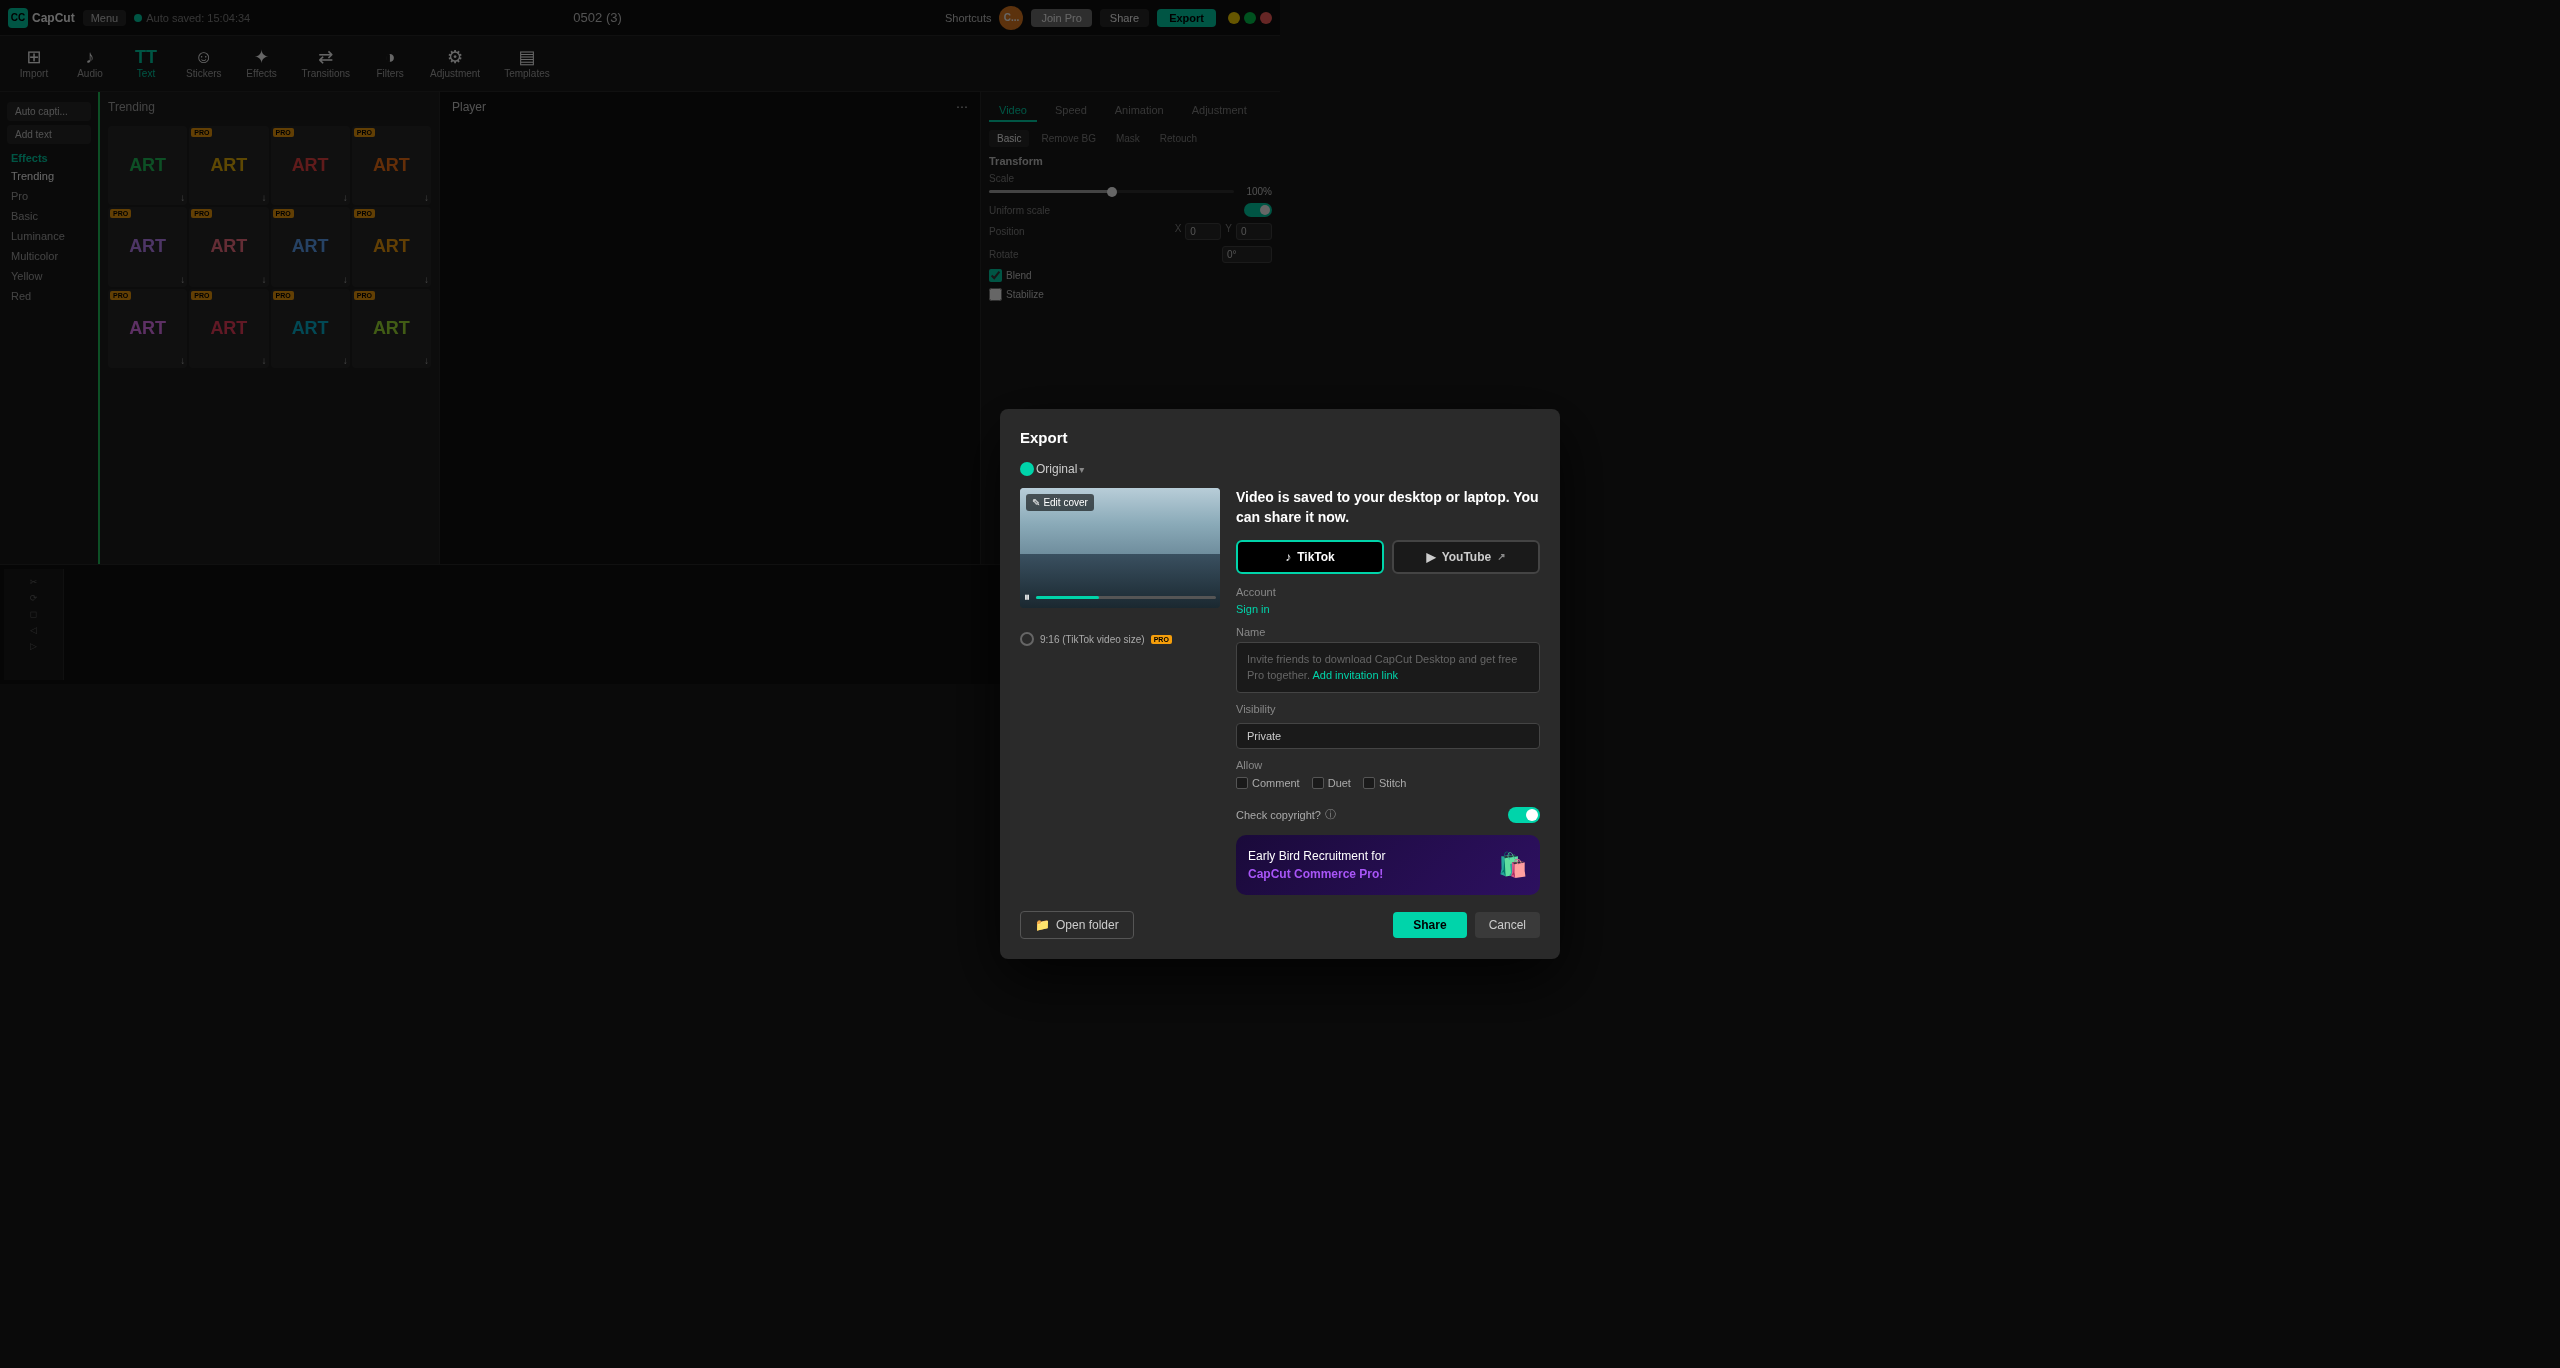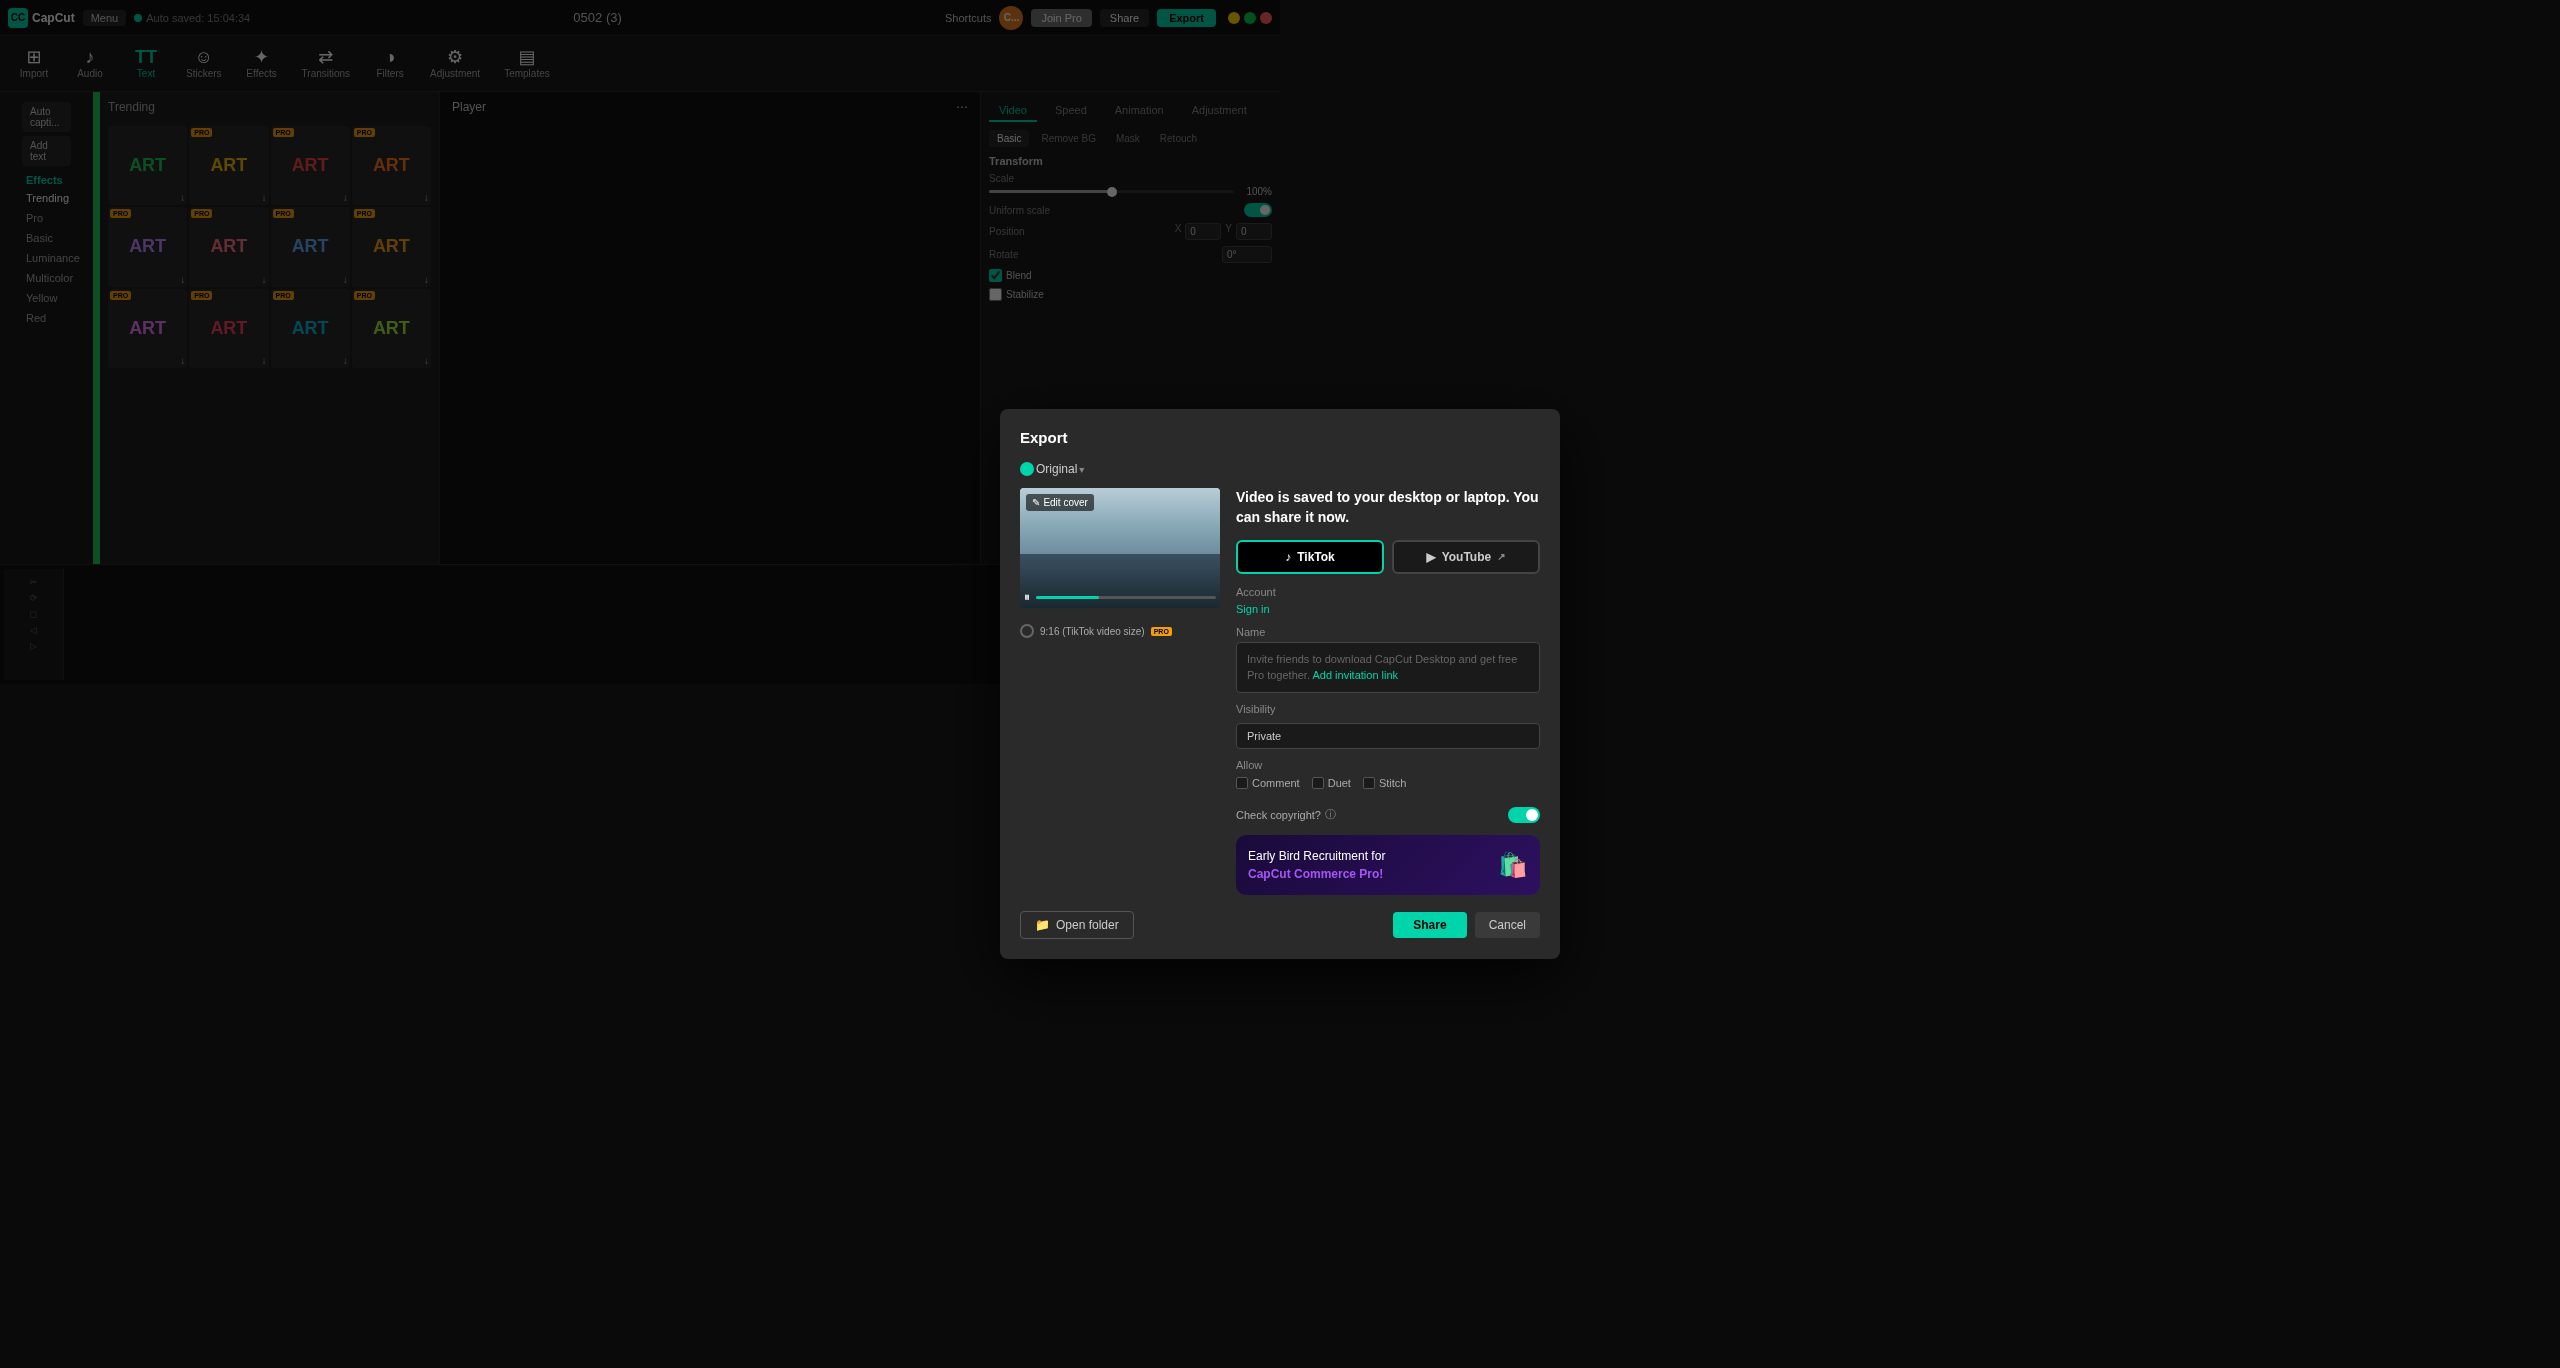--- a/index.html
+++ b/index.html
@@ -101,24 +101,24 @@
     
     .main {
       display: flex;
       height: calc(684px - 36px - 56px - 120px);
     }
 
     
     .sidebar {
       width: 100px;
       background: #1a1a1a;
-      border-right: 7px solid #22c55e;
+      border-right: 2px solid #22c55e;
       display: flex;
       flex-direction: column;
-      padding: 8px 16px;
+      padding: 8px 1px;
     }
     .sidebar-btn {
       background: #2a2a2a;
       border: none;
       color: #ccc;
       padding: 4px 8px;
       margin: 2px 6px;
       border-radius: 4px;
       font-size: 10px;
       cursor: pointer;
@@ -746,21 +746,21 @@
             <span>Edit cover</span>
           </button>
           <div class="preview-controls">
             <span class="preview-play">⏸</span>
             <div class="preview-progress-bar">
               <div class="preview-progress-fill"></div>
             </div>
           </div>
         </div>
 
-        <div style="display:flex;align-items:center;gap:6px;margin-top:16px;">
+        <div style="display:flex;align-items:center;gap:6px;margin-top:24px;">
           <div class="radio-inactive"></div>
           <span style="font-size:10px;color:#aaa;">9:16 (TikTok video size)</span>
           <span style="background:#f59e0b;color:#000;font-size:7px;padding:1px 3px;border-radius:2px;font-weight:700;">PRO</span>
         </div>
       </div>
 
       <div class="info-col">
         <div class="share-message">Video is saved to your desktop or laptop. You can share it now.</div>
 
         <div class="platform-btns">

